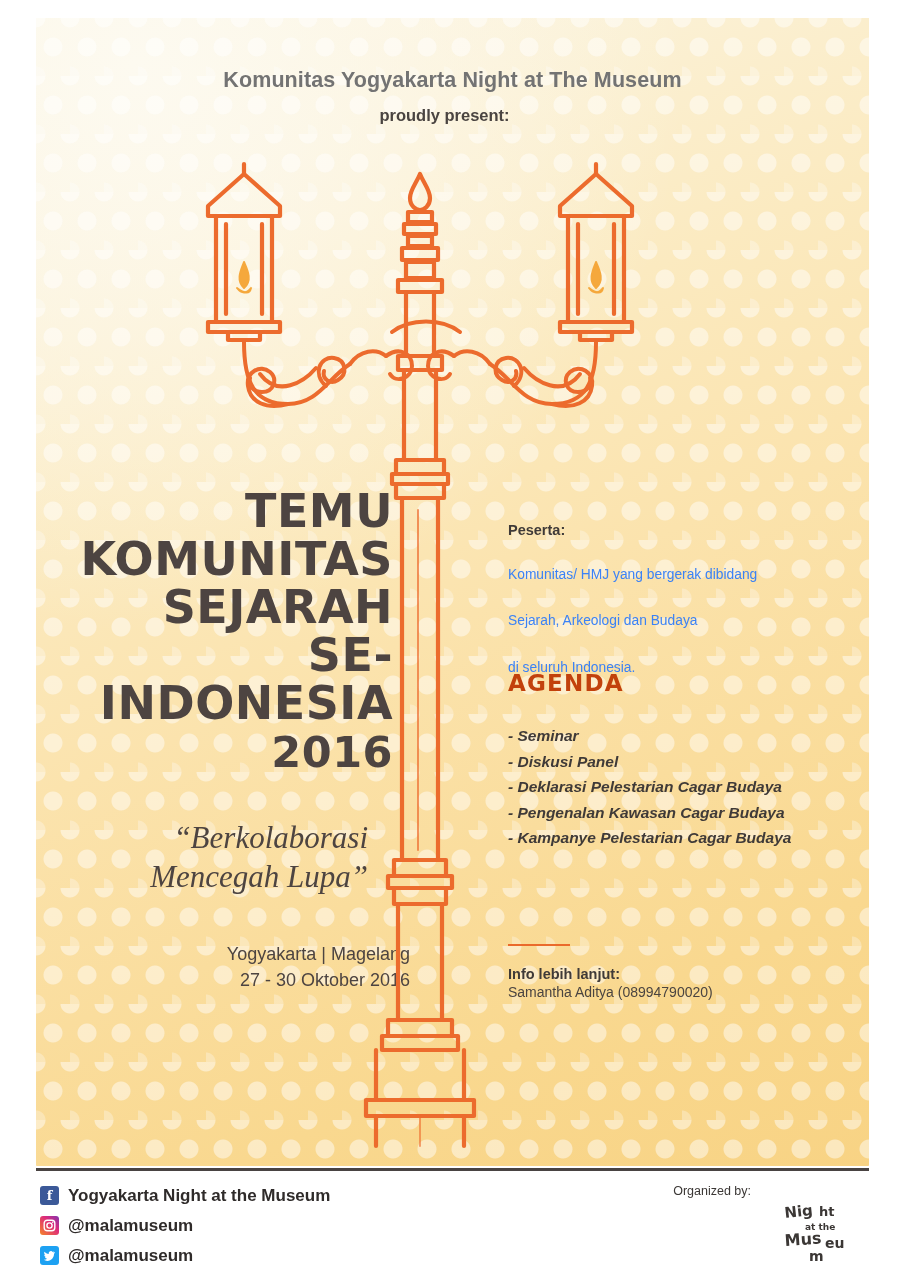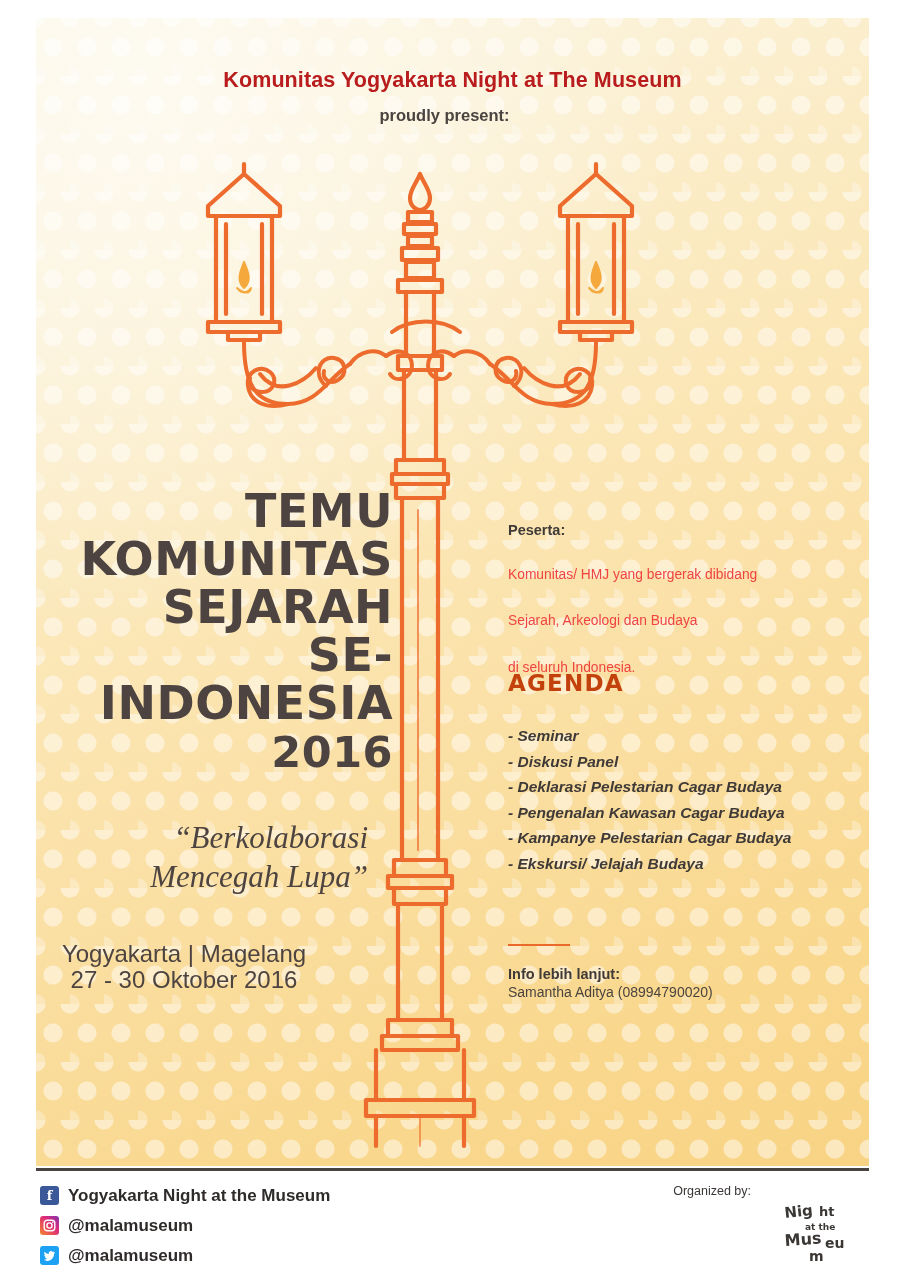--- a/index.html
+++ b/index.html
@@ -72,21 +72,21 @@
     inset: 0;
     z-index: 3;
   }
 
   
   .header-title {
     position: absolute;
     top: 68px;
     left: 0; right: 0;
     text-align: center;
-    color: #b91c1c;
+    color: #737373;
     font-size: 21.5px;
     font-weight: bold;
     letter-spacing: 0.1px;
   }
   .header-sub {
     position: absolute;
     top: 106px;
     left: 0; right: 16px;
     text-align: center;
     color: #4a4441;
@@ -137,44 +137,45 @@
     font-family: "Liberation Serif", serif;
     font-style: italic;
     font-size: 31px;
     line-height: 39px;
   }
   .place {
     position: absolute;
     left: 0;
     top: 941px;
     width: 368px;
-    text-align: center;
+    text-align: right;
     color: #4d4441;
-    font-size: 24px;
+    font-size: 18px;
     line-height: 26px;
+    padding-left: 42px;
   }
 
   
   .peserta {
     position: absolute;
     left: 508px;
     top: 522px;
     width: 320px;
     color: #3f3a38;
   }
   .peserta .ttl {
     font-weight: bold;
     font-size: 14.5px;
     margin-bottom: 2px;
     color: #3f3a38;
   }
   .peserta .bd {
     font-size: 13.8px;
     line-height: 18.4px;
-    color: #ef4444;
+    color: #3b82f6;
     margin-top: 28px;
   }
 
   .agenda-title {
     position: absolute;
     left: 508px;
     top: 670px;
     color: #c2410c;
     font-family: "DejaVu Sans", sans-serif;
     font-weight: bold;
@@ -408,21 +409,20 @@
     </div>
 
     <div class="agenda-title">AGENDA</div>
 
     <div class="agenda-list">
       <div class="it">- Seminar</div>
       <div class="it">- Diskusi Panel</div>
       <div class="it">- Deklarasi Pelestarian Cagar Budaya</div>
       <div class="it">- Pengenalan Kawasan Cagar Budaya</div>
       <div class="it">- Kampanye Pelestarian  Cagar Budaya</div>
-      <div class="it">- Ekskursi/ Jelajah Budaya</div>
     </div>
 
     <div class="rule"></div>
 
     <div class="info">
       <div class="ttl">Info lebih lanjut:</div>
       <div class="bd">Samantha Aditya (08994790020)</div>
     </div>
   </div>
 

